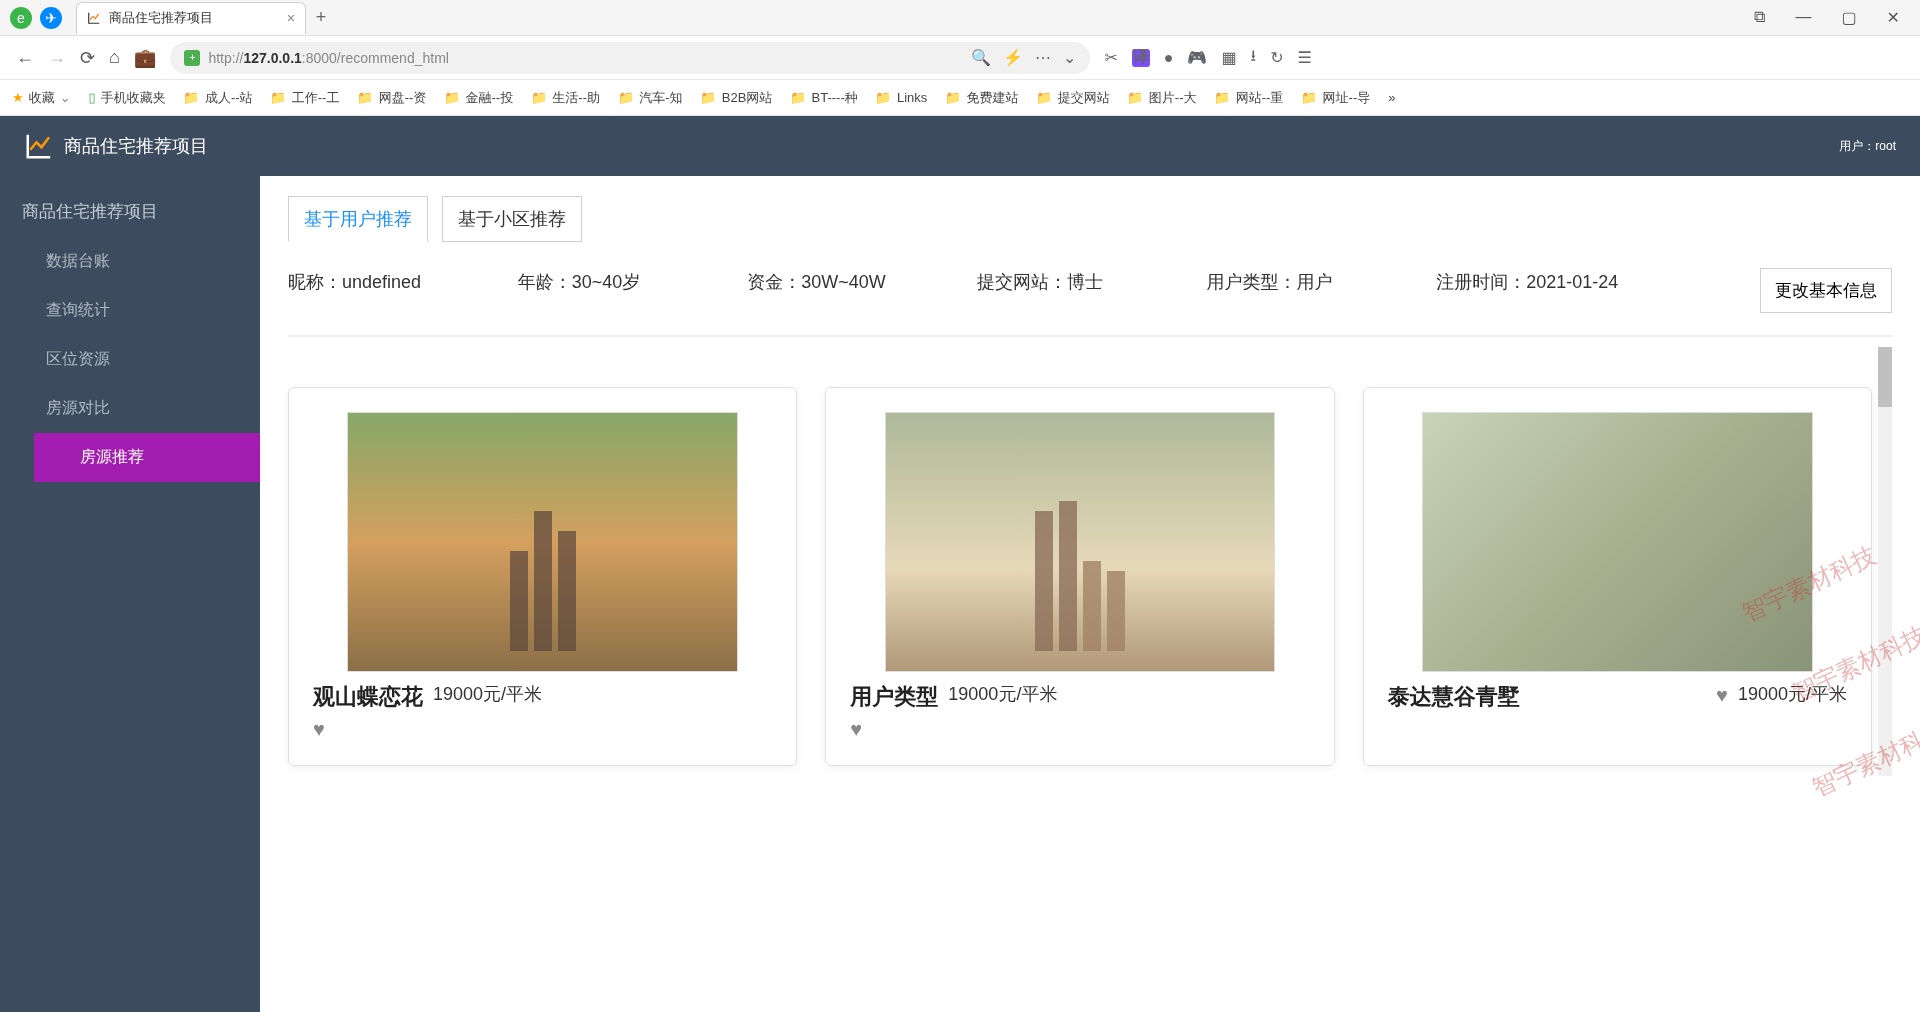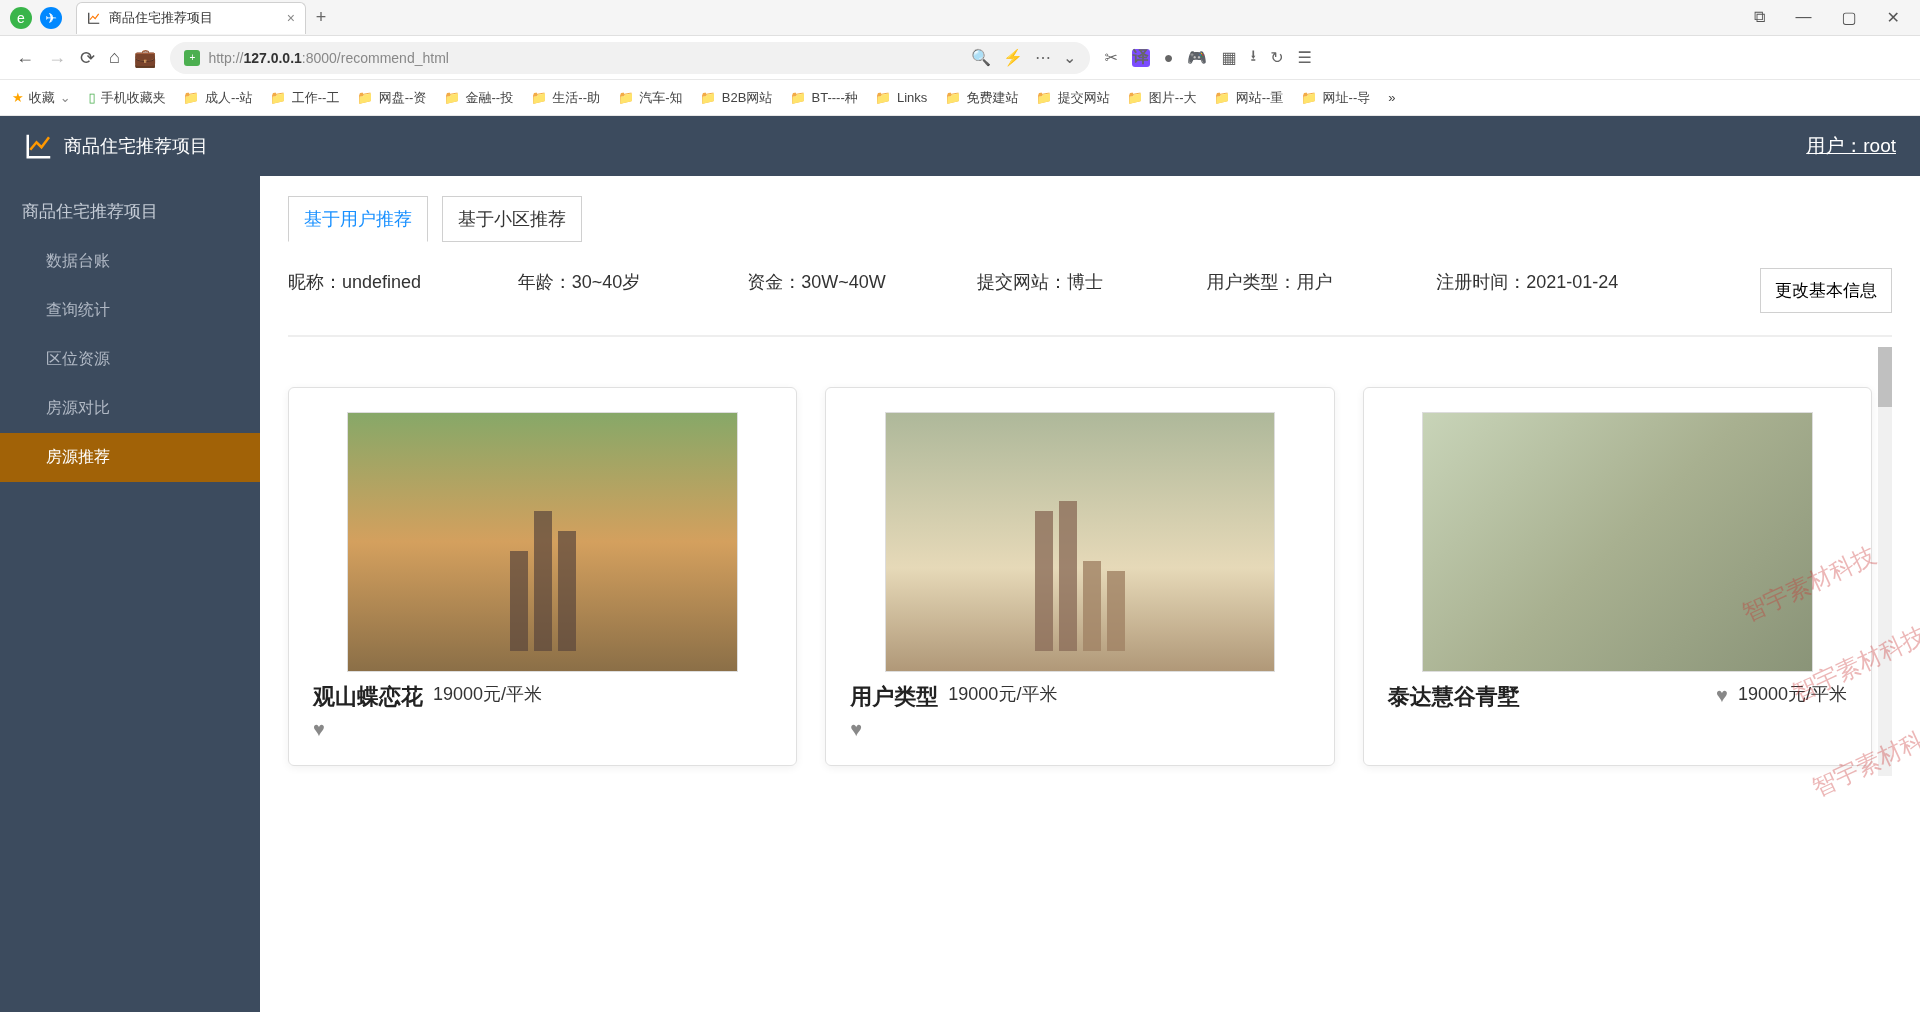--- a/index.html
+++ b/index.html
@@ -36,27 +36,27 @@
     .bm-item { display: flex; align-items: center; gap: 5px; cursor: pointer; white-space: nowrap; }
     .bm-star { color: #ffa500; }
     .bm-folder { color: #f5c351; }
     .bm-mobile { color: #4caf50; }
 
     
     .app { display: flex; height: calc(100vh - 116px); }
     .app-header { height: 60px; background: #3c4b5e; display: flex; align-items: center; padding: 0 24px; color: #fff; }
     .app-logo { display:flex; align-items:center; gap:10px; font-size:18px; }
     .logo-icon { width:30px; height:30px; }
-    .app-user { margin-left: auto; font-size: 19px; text-decoration: underline; }
+    .app-user { margin-left: auto; font-size: 12px; }
 
     .layout { display: flex; height: calc(100% - 60px); }
     .sidebar { width: 260px; background: #3c4b5e; padding-top: 10px; }
     .sidebar-header { padding: 14px 22px; color: #c5ccd6; font-size: 17px; }
     .sidebar-item { padding: 14px 10px 14px 46px; color: #b0b8c4; font-size: 16px; cursor: pointer; }
-    .sidebar-item.active { background: #a16207; color: #fff; }
+    .sidebar-item.active { background: #a21caf; color: #fff; margin-left: 34px; }
 
     .main { flex: 1; background: #fff; padding: 20px 28px; overflow: auto; }
     .tabs { display: flex; gap: 14px; margin-bottom: 10px; }
     .tab-btn { padding: 10px 15px; border: 1px solid #d0d0d0; background: #fff; font-size: 18px; cursor: pointer; color: #333; }
     .tab-btn.active { color: #1890ff; border-bottom-color: #fff; }
 
     .info-row { display: flex; gap: 32px; padding: 16px 0 22px 0; font-size: 18px; color: #333; align-items: flex-start; }
     .info-item { flex: 1; line-height: 1.6; }
     .edit-btn { border: 1px solid #d0d0d0; padding: 10px 14px; background: #fff; font-size: 17px; cursor: pointer; white-space: nowrap; align-self: flex-start; margin-left: 35px; }
 

